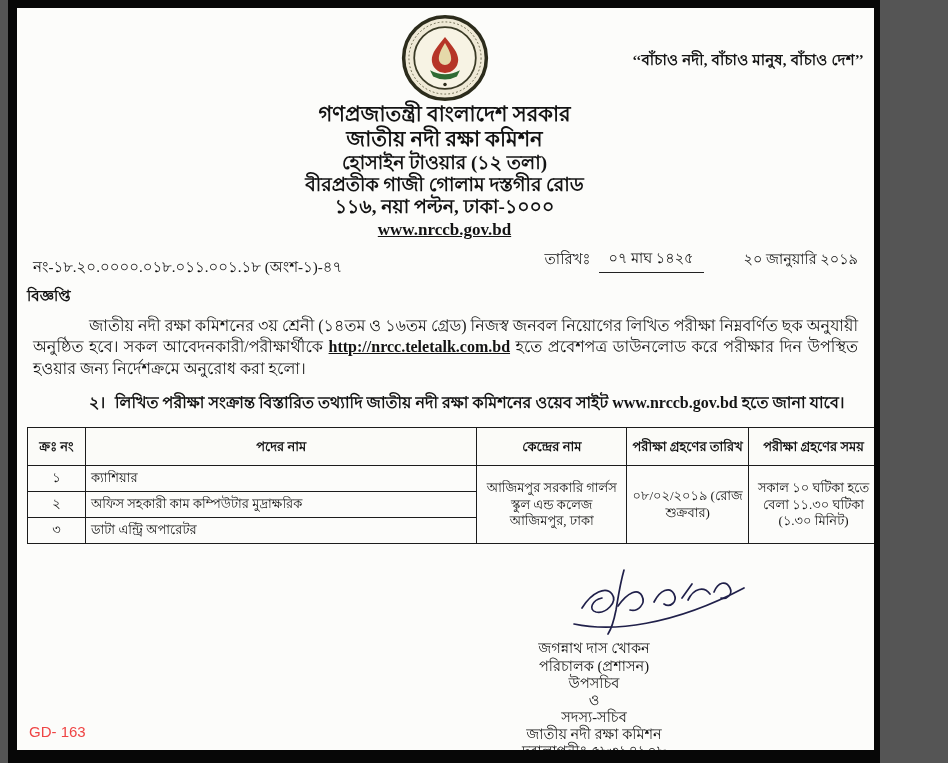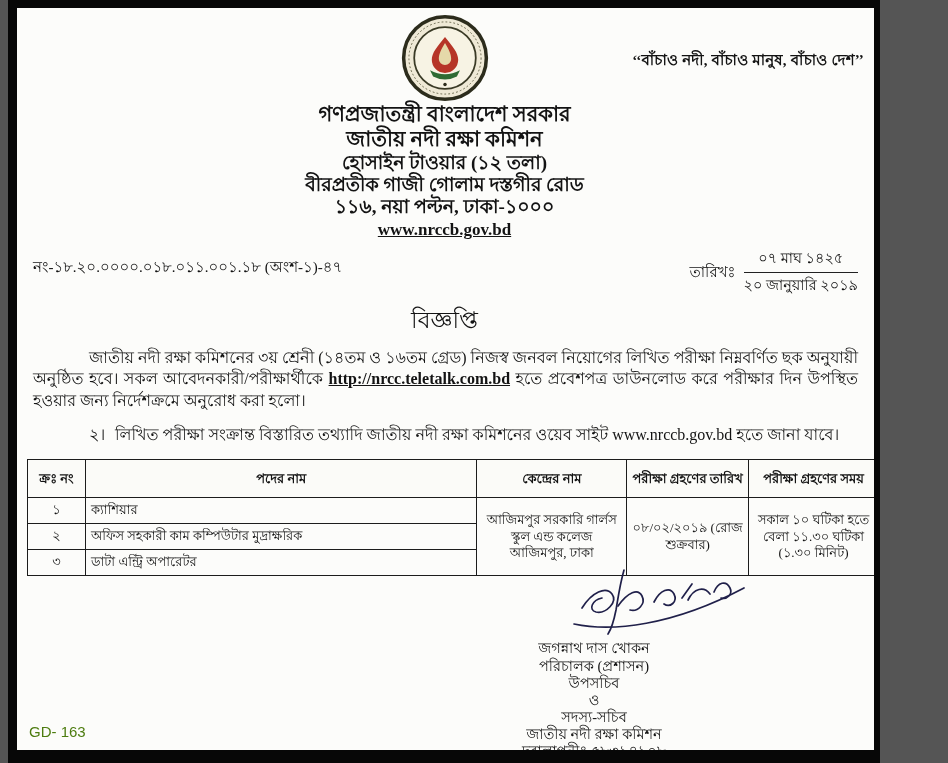--- a/index.html
+++ b/index.html
@@ -30,49 +30,49 @@
   .hdr { text-align: center; line-height: 1.18; }
   .hdr .l1 { font-size: 21px; font-weight: bold; }
   .hdr .l2 { font-size: 21px; font-weight: bold; }
   .hdr .l3, .hdr .l4, .hdr .l5 { font-size: 19px; font-weight: bold; }
   .hdr .web { font-size: 17px; font-weight: bold; text-decoration: underline; margin-top: 1px; }
 
   
   .refrow { display: flex; justify-content: space-between; align-items: flex-start; margin-top: 7px; padding: 0 4px 0 6px; font-size: 15px; }
   .memo { font-weight: normal; padding-top: 8px; }
   .datewrap { display: flex; align-items: center; gap: 8px; }
-  .datestack { display: inline-flex; flex-direction: column; text-align: center; font-size: 14.5px; }
+  .datestack { display: inline-flex; flex-direction: row; text-align: center; font-size: 14.5px; gap: 40px; }
   .datestack .d1 { border-bottom: 1.2px solid #222; padding: 0 10px 1px; }
   .datestack .d2 { padding-top: 1px; }
 
   
-  .title { text-align: center; font-size: 23px; font-weight: normal; margin: 4px 0 6px; }
+  .title { font-size: 15px; font-weight: bold; margin: 4px 0 6px; }
 
   
   .para { font-size: 16px; line-height: 1.35; text-align: justify; padding: 0 4px 0 6px; }
   .para.first { text-indent: 56px; }
-  .p2 { margin-top: 12px; }
+  .p2 { margin-top: 12px; font-weight: bold; }
   .p2num { display: inline-block; width: 26px; margin-left: 56px; }
   .urlbold { font-weight: bold; text-decoration: underline; }
 
   
   table.exam { border-collapse: collapse; margin: 14px 0 0 0; width: 852px; font-size: 13px; }
   table.exam th, table.exam td { border: 1.2px solid #1c1c1c; padding: 2px 5px; vertical-align: middle; }
   table.exam th { font-weight: bold; text-align: center; line-height: 1.2; height: 38px; background: #fbfbf8; }
   td.slc { text-align: center; width: 58px; }
   td.postc { text-align: left; padding-left: 14px; }
   td.ctr { text-align: center; line-height: 1.25; }
   tr.brow { height: 24px; }
 
   
   .sig-scribble { position: absolute; left: 545px; top: 550px; width: 190px; height: 92px; }
   .sigblock { position: absolute; left: 446px; top: 632px; width: 262px; text-align: center; font-size: 14.5px; line-height: 1.17; }
   .sigblock .nm { margin-bottom: 1px; }
 
-  .gdcode { position: absolute; left: 12px; bottom: 10px; font-family: "Liberation Sans", sans-serif; font-size: 15px; color: #4d7c0f; }
+  .gdcode { position: absolute; left: 12px; bottom: 10px; font-family: "Liberation Sans", sans-serif; font-size: 15px; color: #ef4444; }
 </style>
 </head>
 <body>
 
 <div class="page">
   <div class="content">
 
     <div class="slogan">‘‘বাঁচাও নদী, বাঁচাও মানুষ, বাঁচাও দেশ’’</div>
 
     <svg class="seal" viewBox="0 0 100 100" aria-hidden="true">

